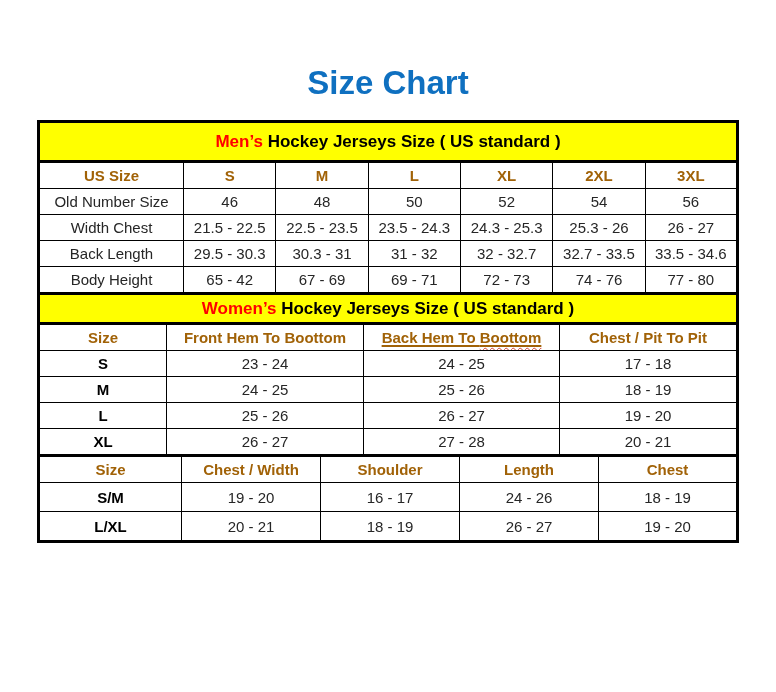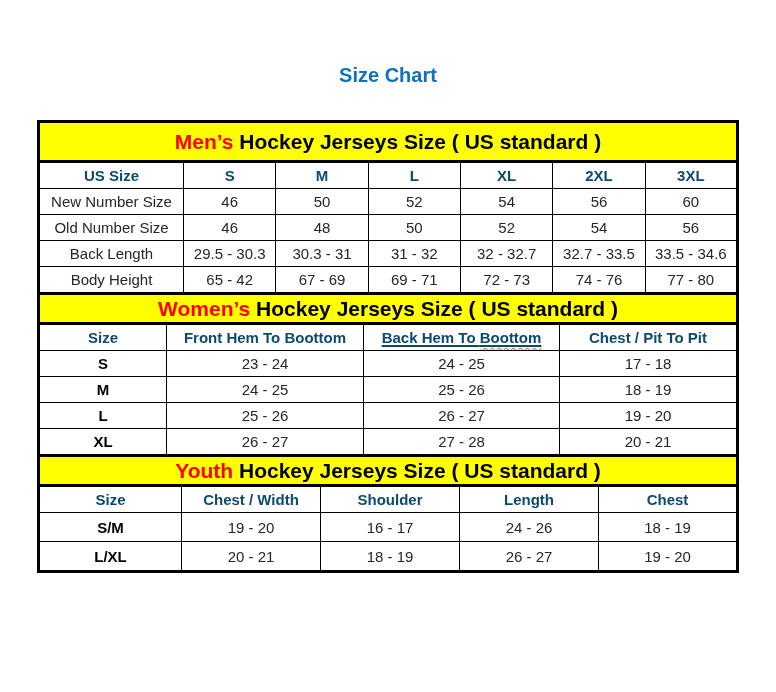--- a/index.html
+++ b/index.html
@@ -3,41 +3,41 @@
 <meta charset="utf-8">
 <style>
   html, body { margin: 0; padding: 0; }
   body {
     width: 776px; height: 692px; background: #ffffff;
     font-family: "Liberation Sans", sans-serif;
     position: relative; overflow: hidden;
   }
   .page-title {
     position: absolute; top: 64px; left: 37px; width: 702px;
-    text-align: center; font-size: 20px; font-weight: bold;
+    text-align: center; font-size: 33px; font-weight: bold;
     color: #0F70C0; letter-spacing: 0px;
   }
   .tables { position: absolute; top: 120px; left: 37px; width: 702px; }
   table {
     border-collapse: collapse; table-layout: fixed; width: 702px;
     border: 3px solid #000;
   }
   table + table { margin-top: -3px; padding-left: 10px; }
   td, th {
     border: 1.6px solid #000; text-align: center; vertical-align: middle;
     font-size: 15px; color: #262626; font-weight: normal;
     padding: 0 2px; overflow: hidden; white-space: nowrap;
   }
   tr.band td {
     background: #FFFF00; border: 3px solid #000;
-    font-weight: bold; font-size: 21px; color: #000;
+    font-weight: bold; font-size: 17px; color: #000;
   }
   .men tr.band td { height: 37px; }
   .women tr.band td, .youth tr.band td { height: 27px; }
-  tr.cols th { font-weight: bold; color: #0c4a6e; height: 25px; }
+  tr.cols th { font-weight: bold; color: #a16207; height: 25px; }
   .men tr.data td { height: 25px; }
   .women tr.data td { height: 25px; }
   .youth tr.data td { height: 28px; }
   td.rowlabel-bold { font-weight: bold; color: #000; }
   .red { color: #FF0000; }
   .underlined {
     text-decoration: underline;
     text-decoration-thickness: 1.5px;
     text-underline-offset: 2px;
     text-align: center;
@@ -74,38 +74,38 @@
     <tr class="cols">
       <th>US Size</th>
       <th>S</th>
       <th>M</th>
       <th>L</th>
       <th>XL</th>
       <th>2XL</th>
       <th>3XL</th>
     </tr>
     <tr class="data">
-      <td>New Number Size</td>
-      <td>46</td>
-      <td>50</td>
-      <td>52</td>
-      <td>54</td>
-      <td>56</td>
-      <td>60</td>
-    </tr>
-    <tr class="data">
       <td>Old Number Size</td>
       <td>46</td>
       <td>48</td>
       <td>50</td>
       <td>52</td>
       <td>54</td>
       <td>56</td>
     </tr>
     <tr class="data">
+      <td>Width Chest</td>
+      <td>21.5 - 22.5</td>
+      <td>22.5 - 23.5</td>
+      <td>23.5 - 24.3</td>
+      <td>24.3 - 25.3</td>
+      <td>25.3 - 26</td>
+      <td>26 - 27</td>
+    </tr>
+    <tr class="data">
       <td>Back Length</td>
       <td>29.5 - 30.3</td>
       <td>30.3 - 31</td>
       <td>31 - 32</td>
       <td>32 - 32.7</td>
       <td>32.7 - 33.5</td>
       <td>33.5 - 34.6</td>
     </tr>
     <tr class="data">
       <td>Body Height</td>
@@ -165,23 +165,20 @@
 
   <table class="youth">
     <colgroup>
       <col style="width:143px">
         <col>
         <col>
         <col>
         <col>
     </colgroup>
     <tbody>
-        <tr class="band">
-      <td colspan="5"><span class="red">Youth</span><span> Hockey Jerseys Size ( US standard )</span></td>
-    </tr>
     <tr class="cols">
       <th>Size</th>
       <th>Chest / Width</th>
       <th>Shoulder</th>
       <th>Length</th>
       <th>Chest</th>
     </tr>
     <tr class="data">
       <td class="rowlabel-bold">S/M</td>
       <td>19 - 20</td>

